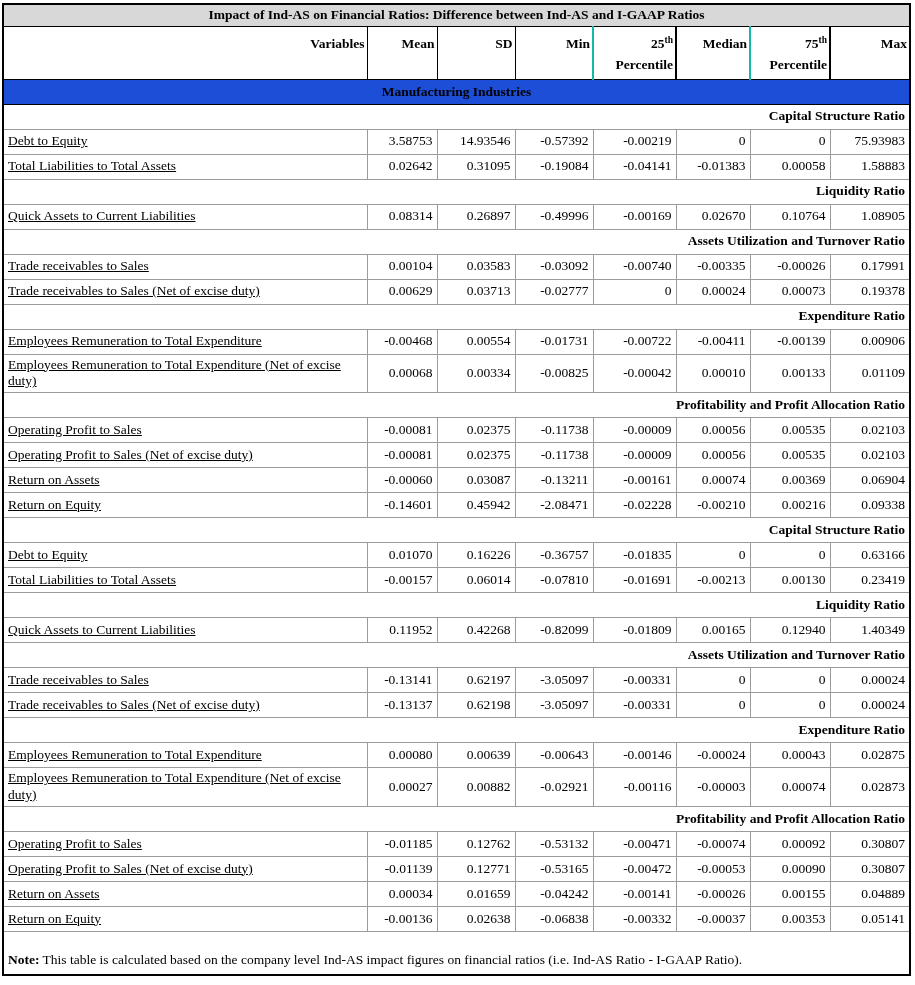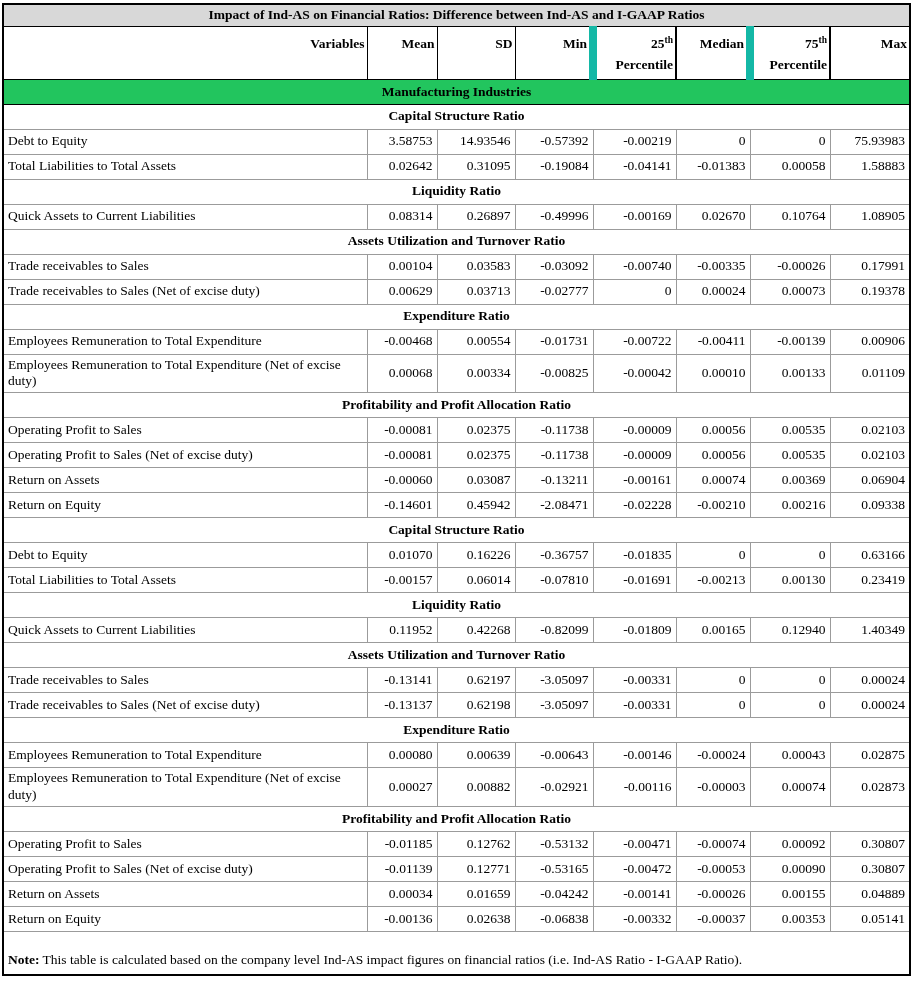--- a/index.html
+++ b/index.html
@@ -41,55 +41,55 @@
     background: #ffffff;
     font-weight: bold;
     font-size: 13.5px;
     vertical-align: top;
     text-align: right;
     padding: 6px 2px 2px 2px;
     line-height: 21px;
     height: 53px;
   }
   th.var-h { text-align: right; padding-left: 0; }
-  th.pct-h { border-left: 8px solid #14b8a6; border-right: 2px solid #000000; }
+  th.pct-h { border-left: 2px solid #14b8a6; border-right: 2px solid #000000; }
   .sup { font-size: 9.5px; vertical-align: super; line-height: 0; }
 
   
   tr.section-row td {
-    background: #22c55e;
+    background: #1d4ed8;
     border: 1px solid #000000;
     font-weight: bold;
     text-align: center;
     font-size: 13.5px;
     height: 25px;
     padding: 2px;
     margin-left: 17px;
   }
 
   
   tr.group-row td {
     border: 1px solid #9b9b9b;
     font-weight: bold;
-    text-align: center;
+    text-align: right;
     font-size: 13.5px;
     height: 25px;
     padding: 2px 4px;
     line-height: 1.25;
   }
 
   
   tr.data-row td {
     border: 1px solid #9b9b9b;
     font-size: 13.5px;
     height: 25px;
     padding: 2px 4px;
     line-height: 1.25;
   }
-  td.var-cell { text-align: left; }
+  td.var-cell { text-align: left; text-decoration: underline; }
   td.num-cell { text-align: right; padding-right: 5px; }
   td.median-col { border-left: 2px solid #868686; border-right: 2px solid #868686; }
 
   
   tr.note-row td {
     border: 1px solid #000000;
     font-size: 13.5px;
     height: 30px;
     padding: 20px 4px 6px 4px;
     text-align: left;

